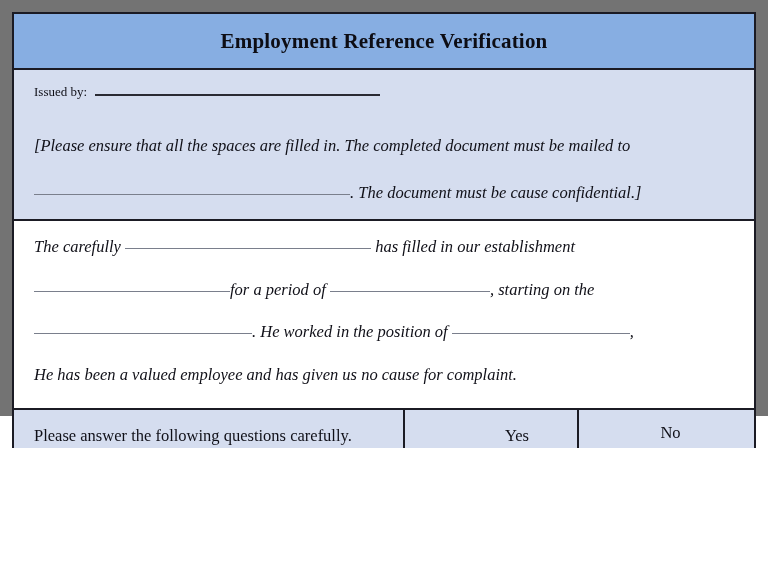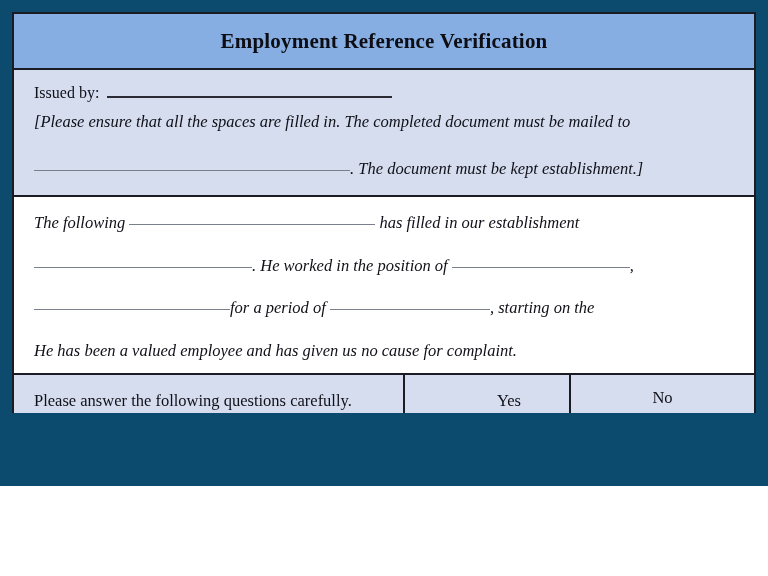--- a/index.html
+++ b/index.html
@@ -11,24 +11,24 @@
     width: 768px;
     height: 576px;
     overflow: hidden;
     font-family: "Liberation Serif", "DejaVu Serif", serif;
     color: #101018;
   }
 
   .page {
     position: relative;
     width: 768px;
-    height: 486px;
+    height: 416px;
     box-sizing: border-box;
     padding: 12px 12px 0 12px;
-    background: #0c4a6e;
+    background: #737373;
   }
 
   .form-table {
     box-sizing: border-box;
     width: 744px;
     border: 2px solid #1b1b24;
     border-bottom: none;
     background: #ffffff;
   }
 
@@ -54,22 +54,22 @@
   .issued-band {
     box-sizing: border-box;
     background: #d5ddef;
     border-bottom: 2px solid #1b1b24;
     padding: 14px 20px 18px 20px;
   }
 
   .issued-row {
     display: flex;
     align-items: baseline;
-    font-size: 16px;
-    margin-bottom: 12px;
+    font-size: 13px;
+    margin-bottom: 38px;
   }
   .issued-label {
     white-space: nowrap;
   }
   .issued-rule {
     display: inline-block;
     width: 285px;
     margin-left: 8px;
     border-bottom: 2.5px solid #2a2a33;
     height: 1px;
@@ -100,36 +100,37 @@
     border-bottom: 2px solid #1b1b24;
     padding: 18px 20px 14px 20px;
   }
   .body-line {
     font-style: italic;
     font-size: 16.5px;
     line-height: 1;
     white-space: nowrap;
     margin-bottom: 26px;
   }
-  .body-line:last-child { margin-bottom: 0; }
+  .body-line:last-child { margin-bottom: 11px; }
 
   .b-name  { width: 246px; }
   .b-addr  { width: 196px; }
   .b-per   { width: 160px; }
   .b-date  { width: 218px; }
   .b-pos   { width: 178px; }
   .b-sal   { width: 168px; }
   .b-term  { width: 467px; }
 
   
   .q-row {
     display: flex;
     box-sizing: border-box;
     background: #d5ddef;
     height: 38px;
+    gap: 8px;
   }
   .q-cell {
     box-sizing: border-box;
     display: flex;
     align-items: center;
     font-size: 16.5px;
   }
   .q-prompt {
     width: 391px;
     padding-left: 20px;
@@ -162,41 +163,41 @@
     <div class="issued-band">
 
       <div class="issued-row">
         <span class="issued-label">Issued by:</span>
         <span class="issued-rule"></span>
       </div>
 
       <div class="instr-line instr-line-1">[Please ensure that all the spaces are filled in. The completed document must be mailed to</div>
 
       <div class="instr-line">
-        <span class="blank blank-instr"></span><span>. The document must be kept establishment.]</span>
+        <span class="blank blank-instr"></span><span>. The document must be cause confidential.]</span>
       </div>
 
     </div>
 
     <div class="body-band">
 
       <div class="body-line">
-        <span>The following</span>
+        <span>The carefully</span>
         <span class="blank b-name"></span>
         <span>has filled in our establishment</span>
+      </div>
+
+      <div class="body-line">
+        <span class="blank b-addr"></span><span>for a period of</span>
+        <span class="blank b-per"></span><span>, starting on the</span>
       </div>
 
       <div class="body-line">
         <span class="blank b-date"></span><span>. He worked in the position of</span>
         <span class="blank b-pos"></span><span>,</span>
-      </div>
-
-      <div class="body-line">
-        <span class="blank b-addr"></span><span>for a period of</span>
-        <span class="blank b-per"></span><span>, starting on the</span>
       </div>
 
 
 
       <div class="body-line">He has been a valued employee and has given us no cause for complaint.</div>
 
     </div>
 
     <div class="q-row">
       <div class="q-cell q-prompt">Please answer the following questions carefully.</div>

